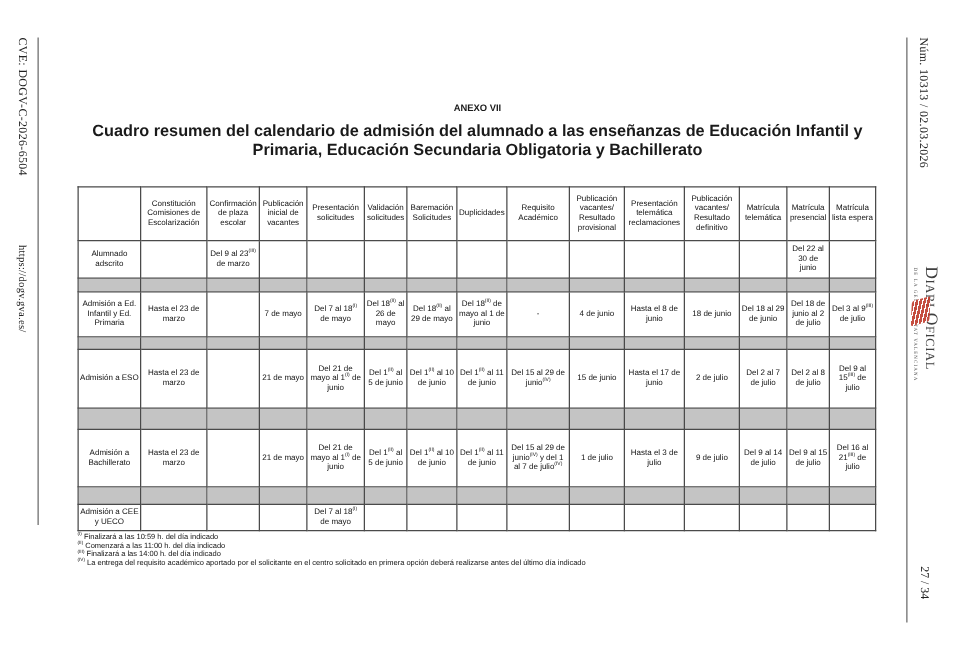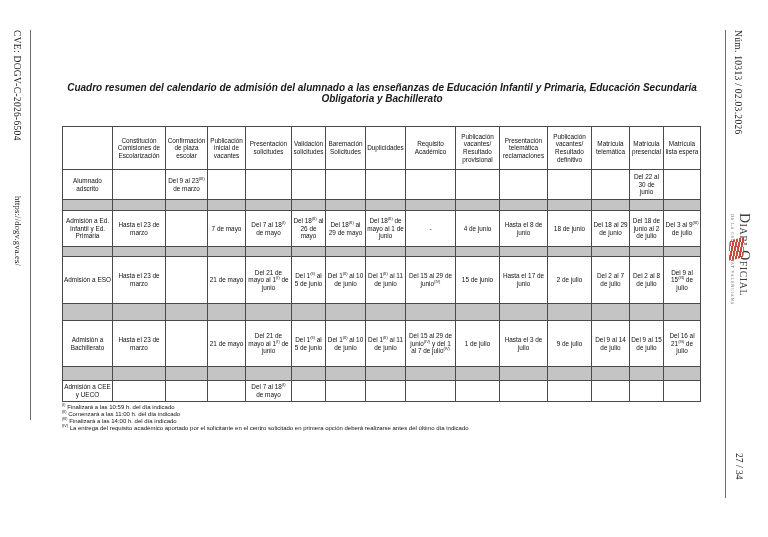--- a/index.html
+++ b/index.html
@@ -24,21 +24,21 @@
                       font-size:4px; letter-spacing:.9px; color:#555; margin:1px; }
   #emblem { position:absolute; left:729px; top:239px; width:15px; height:20px;
             transform:skewY(-18deg) rotate(3deg);
             background:repeating-linear-gradient(100deg,#c03a2b 0 2.2px,#ffffff 2.2px 3.2px);
             border-radius:2px; opacity:.9; }
 
   
   #sheet { position:absolute; left:62px; top:82px; width:640px; }
   #titles { text-align:center; font-weight:bold; }
   #annex-title { font-size:7.5px; margin-bottom:6px; }
-  #doc-title   { font-size:10px; margin-bottom:22px;font-style:italic; }
+  #doc-title   { font-size:13px; margin-bottom:22px; }
   #phase-title { font-size:7.2px; }
 
   
   #calendar-table { margin-top:17px; width:638px; border-collapse:collapse; table-layout:fixed; }
   #calendar-table th, #calendar-table td {
       border:1px solid #4a4a4a; font-size:6.4px; line-height:1.18;
       text-align:center; vertical-align:middle; padding:1px 1px;
       overflow:hidden; word-wrap:break-word; font-weight:normal; color:#111; }
   #calendar-table thead tr { height:43px; }
   tr.row-0 { height:30px; } tr.sep-0 { height:11px; }
@@ -64,20 +64,21 @@
 <div id="right-rule" class="rule-v"></div>
 <div id="logo" class="vtext">
   <div class="logo-big">Diari Oficial</div>
   <div class="logo-small">de la generalitat valenciana</div>
 </div>
 <div id="emblem"></div>
 <div id="page-ind" class="vtext">27 / 34</div>
 
 <div id="sheet">
   <div id="titles">
+    <div id="annex-title">ANEXO VII</div>
     <div id="doc-title">Cuadro resumen del calendario de admisión del alumnado a las enseñanzas de Educación Infantil y Primaria, Educación Secundaria Obligatoria y Bachillerato</div>
   </div>
 
   <table id="calendar-table">
     <colgroup>
       <col style="width:50px">
         <col style="width:53px">
         <col style="width:42px">
         <col style="width:38px">
       <col style="width:46px">

